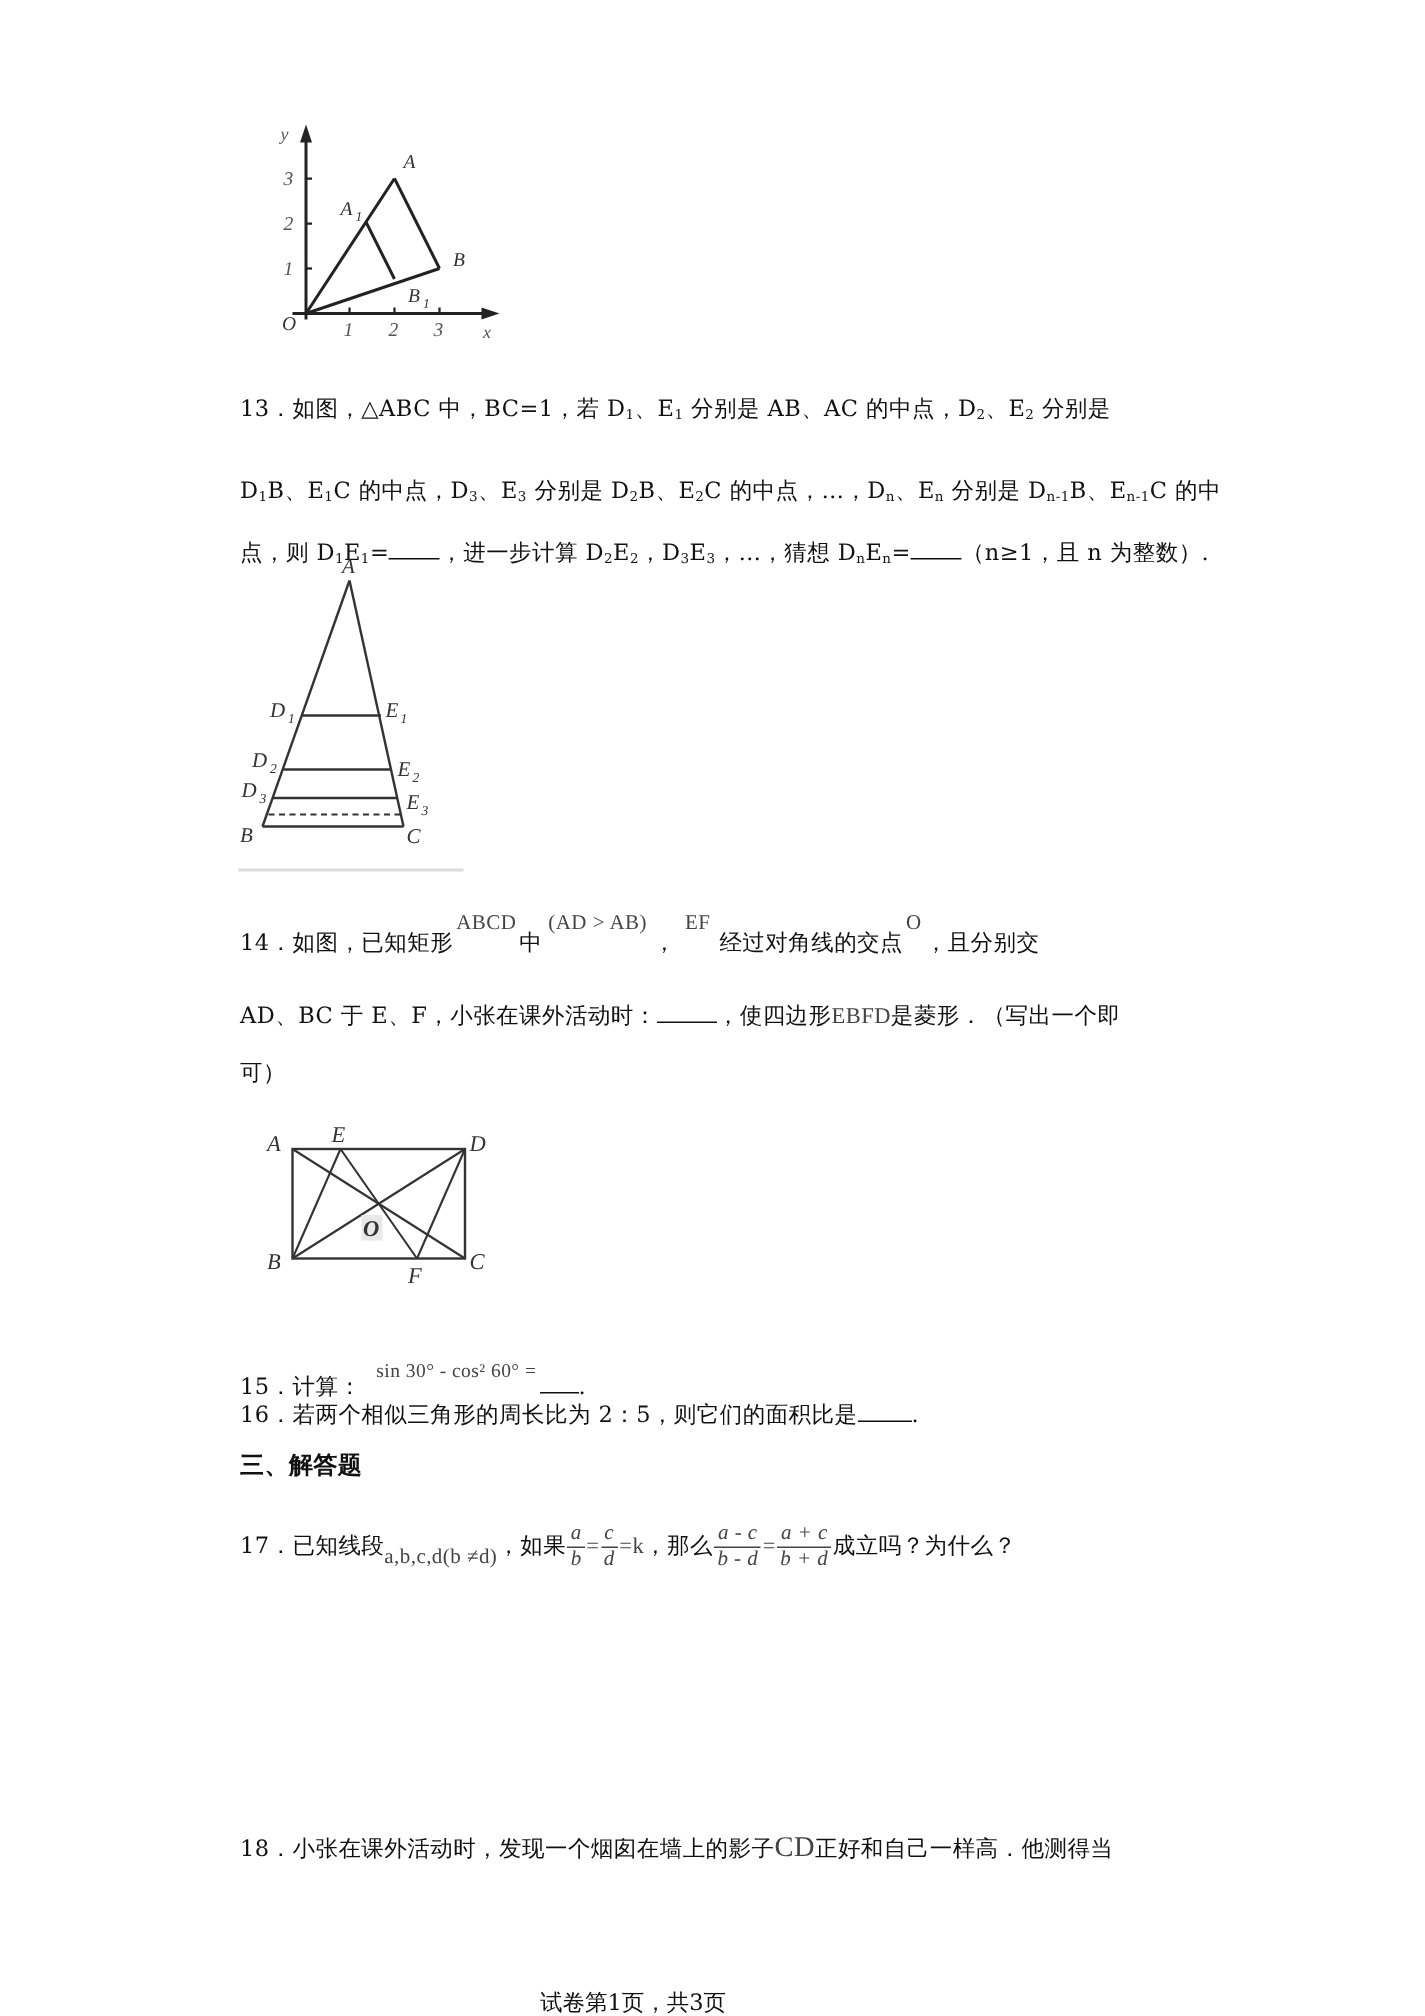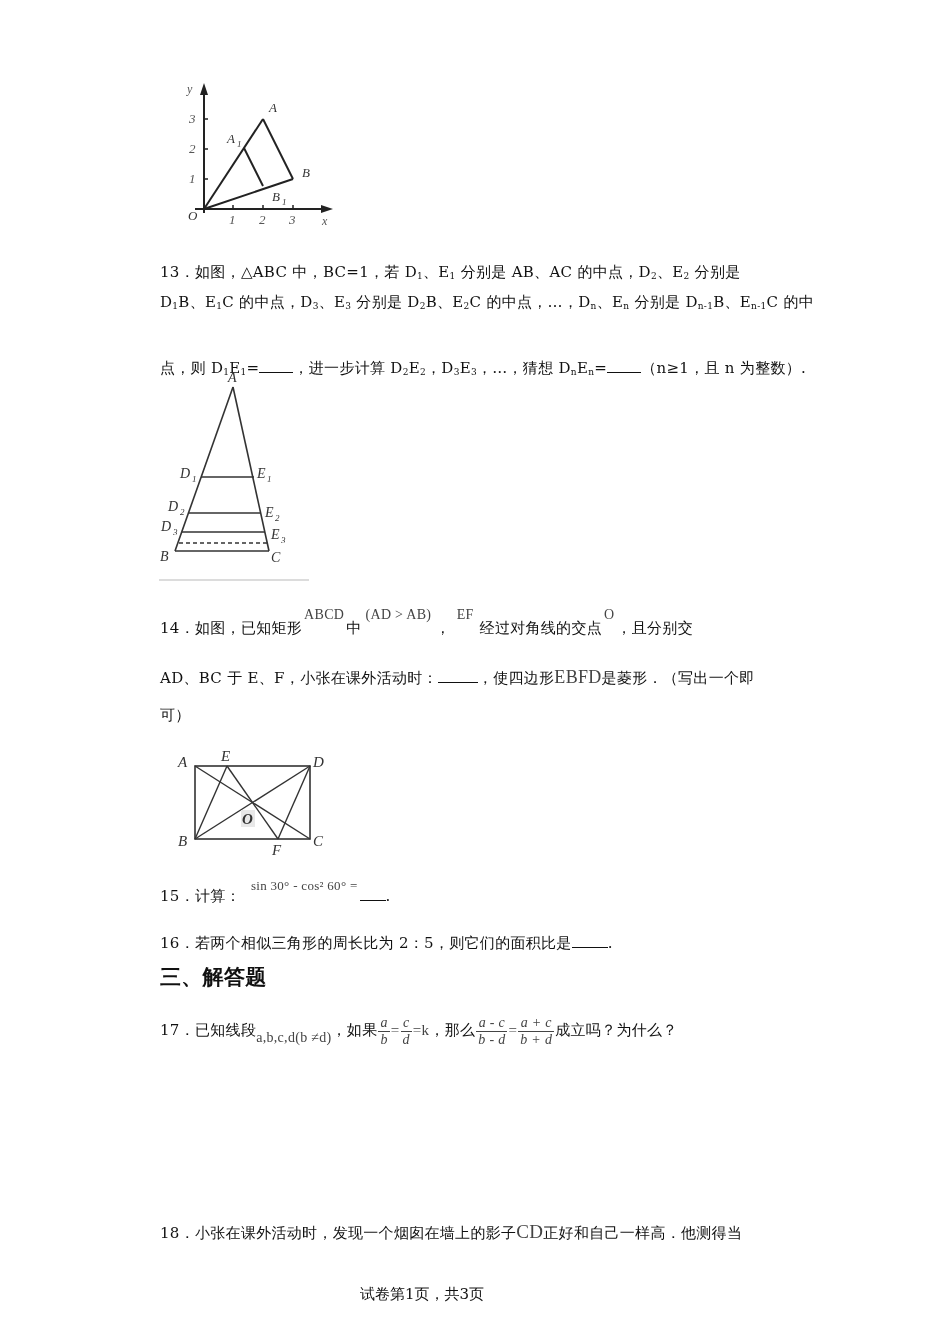--- a/index.html
+++ b/index.html
@@ -7,22 +7,22 @@
          font-family:"DejaVu Serif","Liberation Serif",serif; color:#111; }
   .abs { position:absolute; }
   .line { position:absolute; left:160px; font-size:15px; line-height:20px; white-space:nowrap; letter-spacing:0.3px;text-align:center; }
   .blank { display:inline-block; border-bottom:1.5px solid #111; height:14px; vertical-align:baseline; }
   .it { font-family:"Liberation Serif",serif; color:#444; }
   .sub { font-size:9px; vertical-align:-2px; }
   .math-small { font-size:13px; color:#444; font-family:"Liberation Serif",serif; }
   .frac { display:inline-flex; flex-direction:column; align-items:center; vertical-align:middle; font-family:"Liberation Serif",serif; font-style:italic; color:#444; font-size:14px; line-height:16px; margin:0 1px; }
   .frac .num { padding:0 2px; }
   .frac .den { border-top:1px solid #444; padding:0 2px; }
-  .heading { font-weight:bold; font-family:"DejaVu Sans","Liberation Sans",sans-serif; font-size:21px; }
-  .footer { position:absolute; left:0; width:844px; top:1285px; text-align:center; font-size:15px; }
+  .heading { font-weight:bold; font-family:"DejaVu Sans","Liberation Sans",sans-serif; font-size:16px; }
+  .footer { position:absolute; left:0; width:844px; top:1326px; text-align:center; font-size:15px; }
   svg text { font-family:"Liberation Serif",serif; font-style:italic; }
 </style>
 </head>
 <body>
 
 <svg class="abs" style="left:165px;top:78px" width="180" height="160" viewBox="0 0 180 160">
   <line x1="39" y1="135" x2="39" y2="10" stroke="#222" stroke-width="2"></line>
   <polygon points="39,5 35,17 43,17" fill="#222"></polygon>
   <line x1="30" y1="131" x2="163" y2="131" stroke="#222" stroke-width="2"></line>
   <polygon points="168,131 156,127 156,135" fill="#222"></polygon>
@@ -49,21 +49,21 @@
   <text x="62" y="65" font-size="13" fill="#333">A</text>
   <text x="72" y="69" font-size="9" fill="#333">1</text>
   <text x="137" y="99" font-size="13" fill="#333">B</text>
   <text x="107" y="123" font-size="13" fill="#333">B</text>
   <text x="117" y="127" font-size="9" fill="#333">1</text>
 </svg>
 
 <div class="line" style="top:262px">
   <span>13．如图，△ABC 中，BC=1，若 D</span><span class="sub">1</span><span>、E</span><span class="sub">1</span><span> 分别是 AB、AC 的中点，D</span><span class="sub">2</span><span>、E</span><span class="sub">2</span><span> 分别是</span>
 </div>
-<div class="line" style="top:292px">
+<div class="line" style="top:317px">
   <span>D</span><span class="sub">1</span><span>B、E</span><span class="sub">1</span><span>C 的中点，D</span><span class="sub">3</span><span>、E</span><span class="sub">3</span><span> 分别是 D</span><span class="sub">2</span><span>B、E</span><span class="sub">2</span><span>C 的中点，…，D</span><span class="sub">n</span><span>、E</span><span class="sub">n</span><span> 分别是 D</span><span class="sub">n-1</span><span>B、E</span><span class="sub">n-1</span><span>C 的中</span>
 </div>
 <div class="line" style="top:358px">
   <span>点，则 D</span><span class="sub">1</span><span>E</span><span class="sub">1</span><span>=</span><span class="blank" style="width:34px"></span><span>，进一步计算 D</span><span class="sub">2</span><span>E</span><span class="sub">2</span><span>，D</span><span class="sub">3</span><span>E</span><span class="sub">3</span><span>，…，猜想 D</span><span class="sub">n</span><span>E</span><span class="sub">n</span><span>=</span><span class="blank" style="width:34px"></span><span>（n≥1，且 n 为整数）.</span>
 </div>
 
 <svg class="abs" style="left:155px;top:366px" width="160" height="220" viewBox="0 0 160 220">
   <line x1="78" y1="21" x2="20" y2="185" stroke="#333" stroke-width="1.6"></line>
   <line x1="78" y1="21" x2="114" y2="185" stroke="#333" stroke-width="1.6"></line>
   <line x1="20" y1="185" x2="114" y2="185" stroke="#333" stroke-width="1.6"></line>
@@ -86,21 +86,21 @@
     <text x="126" y="177" font-size="9" fill="#333">3</text>
   <text x="5" y="195" font-size="14" fill="#333">B</text>
   <text x="116" y="196" font-size="14" fill="#333">C</text>
 </svg>
 <div class="abs" style="left:159px;top:579px;width:150px;height:2px;background:#dcdcdc"></div>
 
 <div class="line" style="top:618px">
   <span>14．如图，已知矩形</span><span class="it" style="font-size:14px;position:relative;top:-14px;margin:0 2px">ABCD</span><span>中</span><span class="it" style="font-size:14px;position:relative;top:-14px;margin:0 4px">(AD &gt; AB)</span><span>，</span><span class="it" style="font-size:14px;position:relative;top:-14px;margin:0 6px">EF</span><span>经过对角线的交点</span><span class="it" style="font-size:14px;position:relative;top:-14px;margin:0 2px">O</span><span>，且分别交</span>
 </div>
 <div class="line" style="top:667px">
-  <span>AD、BC 于 E、F，小张在课外活动时：</span><span class="blank" style="width:40px"></span><span>，使四边形</span><span class="it" style="font-size:18px">EBFD</span><span>是菱形．（写出一个即</span>
+  <span>AD、BC 于 E、F，小张在课外活动时：</span><span class="blank" style="width:40px"></span><span>，使四边形</span><span class="it" style="font-size:15px">EBFD</span><span>是菱形．（写出一个即</span>
 </div>
 <div class="line" style="top:705px">
   <span>可）</span>
 </div>
 
 <svg class="abs" style="left:165px;top:742px" width="180" height="118" viewBox="0 0 180 118">
   <rect x="30" y="24" width="115" height="73" fill="none" stroke="#333" stroke-width="1.6"></rect>
   <line x1="30" y1="24" x2="145" y2="97" stroke="#333" stroke-width="1.4"></line>
   <line x1="30" y1="97" x2="145" y2="24" stroke="#333" stroke-width="1.4"></line>
   <line x1="62" y1="24" x2="30" y2="97" stroke="#333" stroke-width="1.4"></line>
@@ -109,21 +109,21 @@
   <rect x="76" y="68" width="14" height="17" fill="#e8e8e8"></rect>
   <text x="77" y="82" font-size="15" font-style="normal" font-weight="bold" fill="#333">O</text>
   <text x="13" y="25" font-size="15" fill="#333">A</text>
   <text x="56" y="19" font-size="15" fill="#333">E</text>
   <text x="148" y="25" font-size="15" fill="#333">D</text>
   <text x="13" y="104" font-size="15" fill="#333">B</text>
   <text x="107" y="113" font-size="15" fill="#333">F</text>
   <text x="148" y="104" font-size="15" fill="#333">C</text>
 </svg>
 
-<div class="line" style="top:886px">
+<div class="line" style="top:914px">
   <span>15．计算：</span><span class="math-small" style="position:relative;top:-11px;margin-left:10px">sin 30° - cos² 60° =</span><span class="blank" style="width:26px;margin-left:2px"></span><span>.</span>
 </div>
 
 <div class="line" style="top:933px">
   <span>16．若两个相似三角形的周长比为 2：5，则它们的面积比是</span><span class="blank" style="width:36px"></span><span>.</span>
 </div>
 
 <div class="line heading" style="top:967px">
   <span>三、解答题</span>
 </div>

